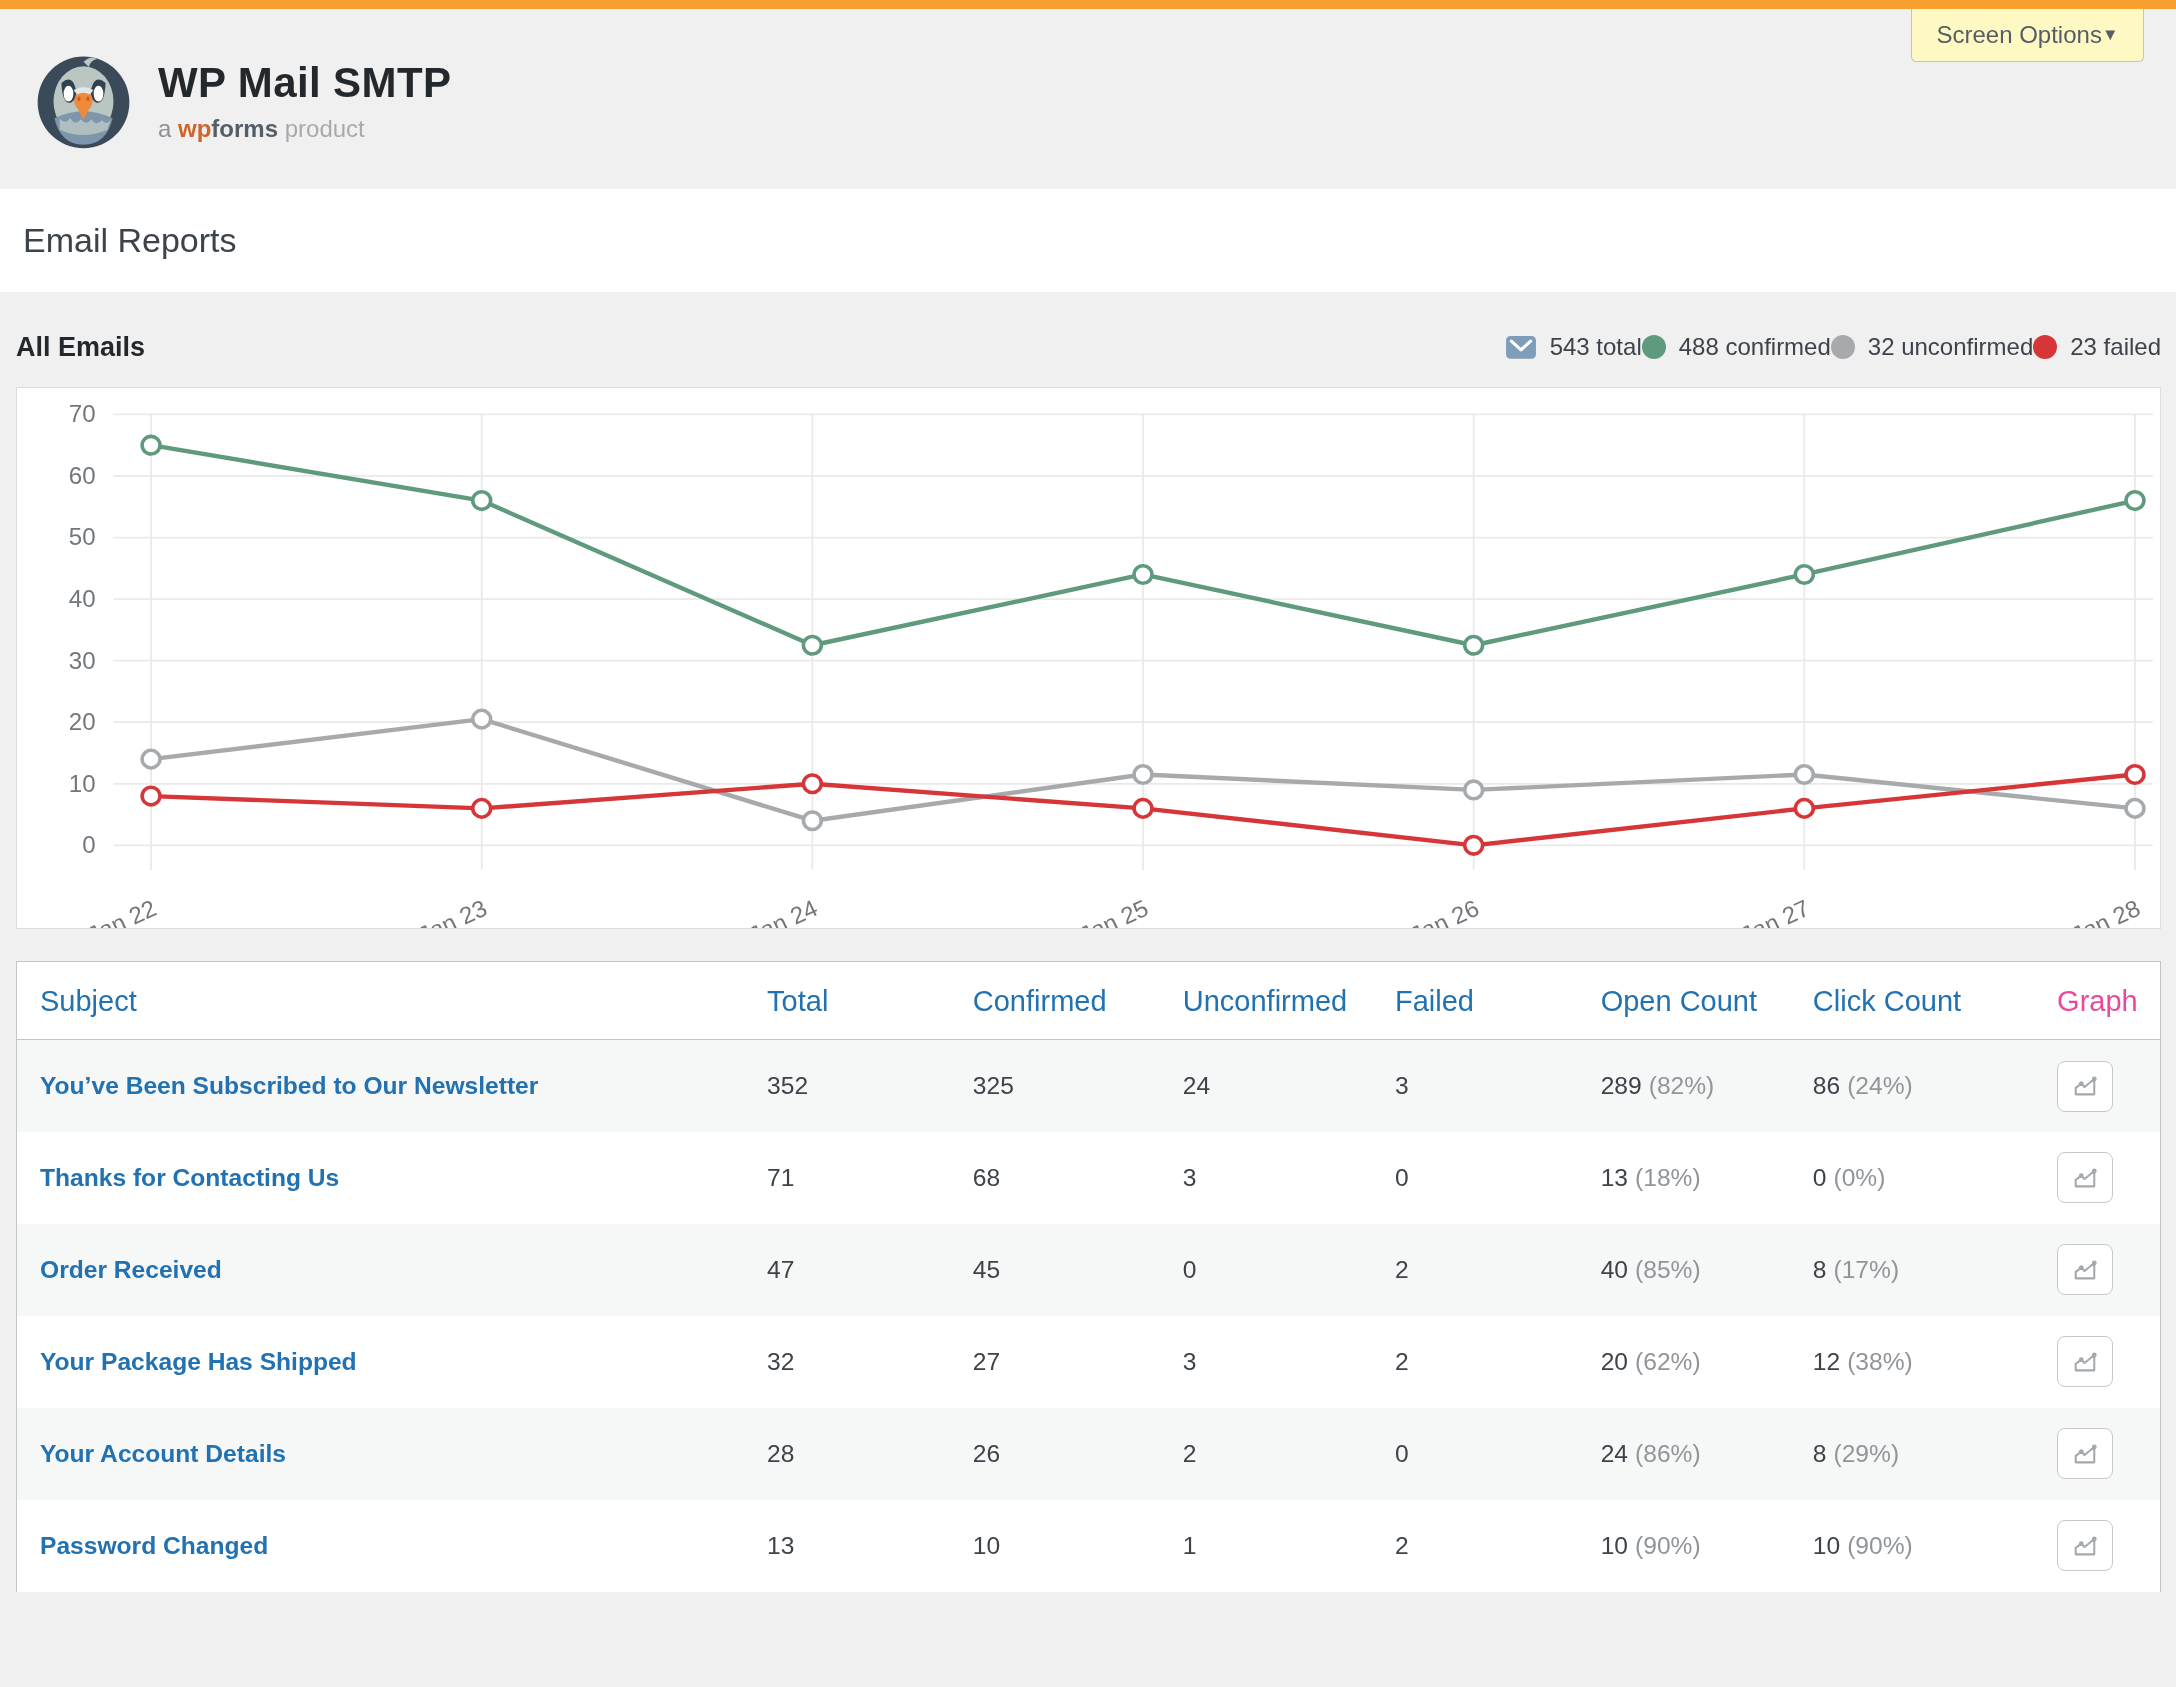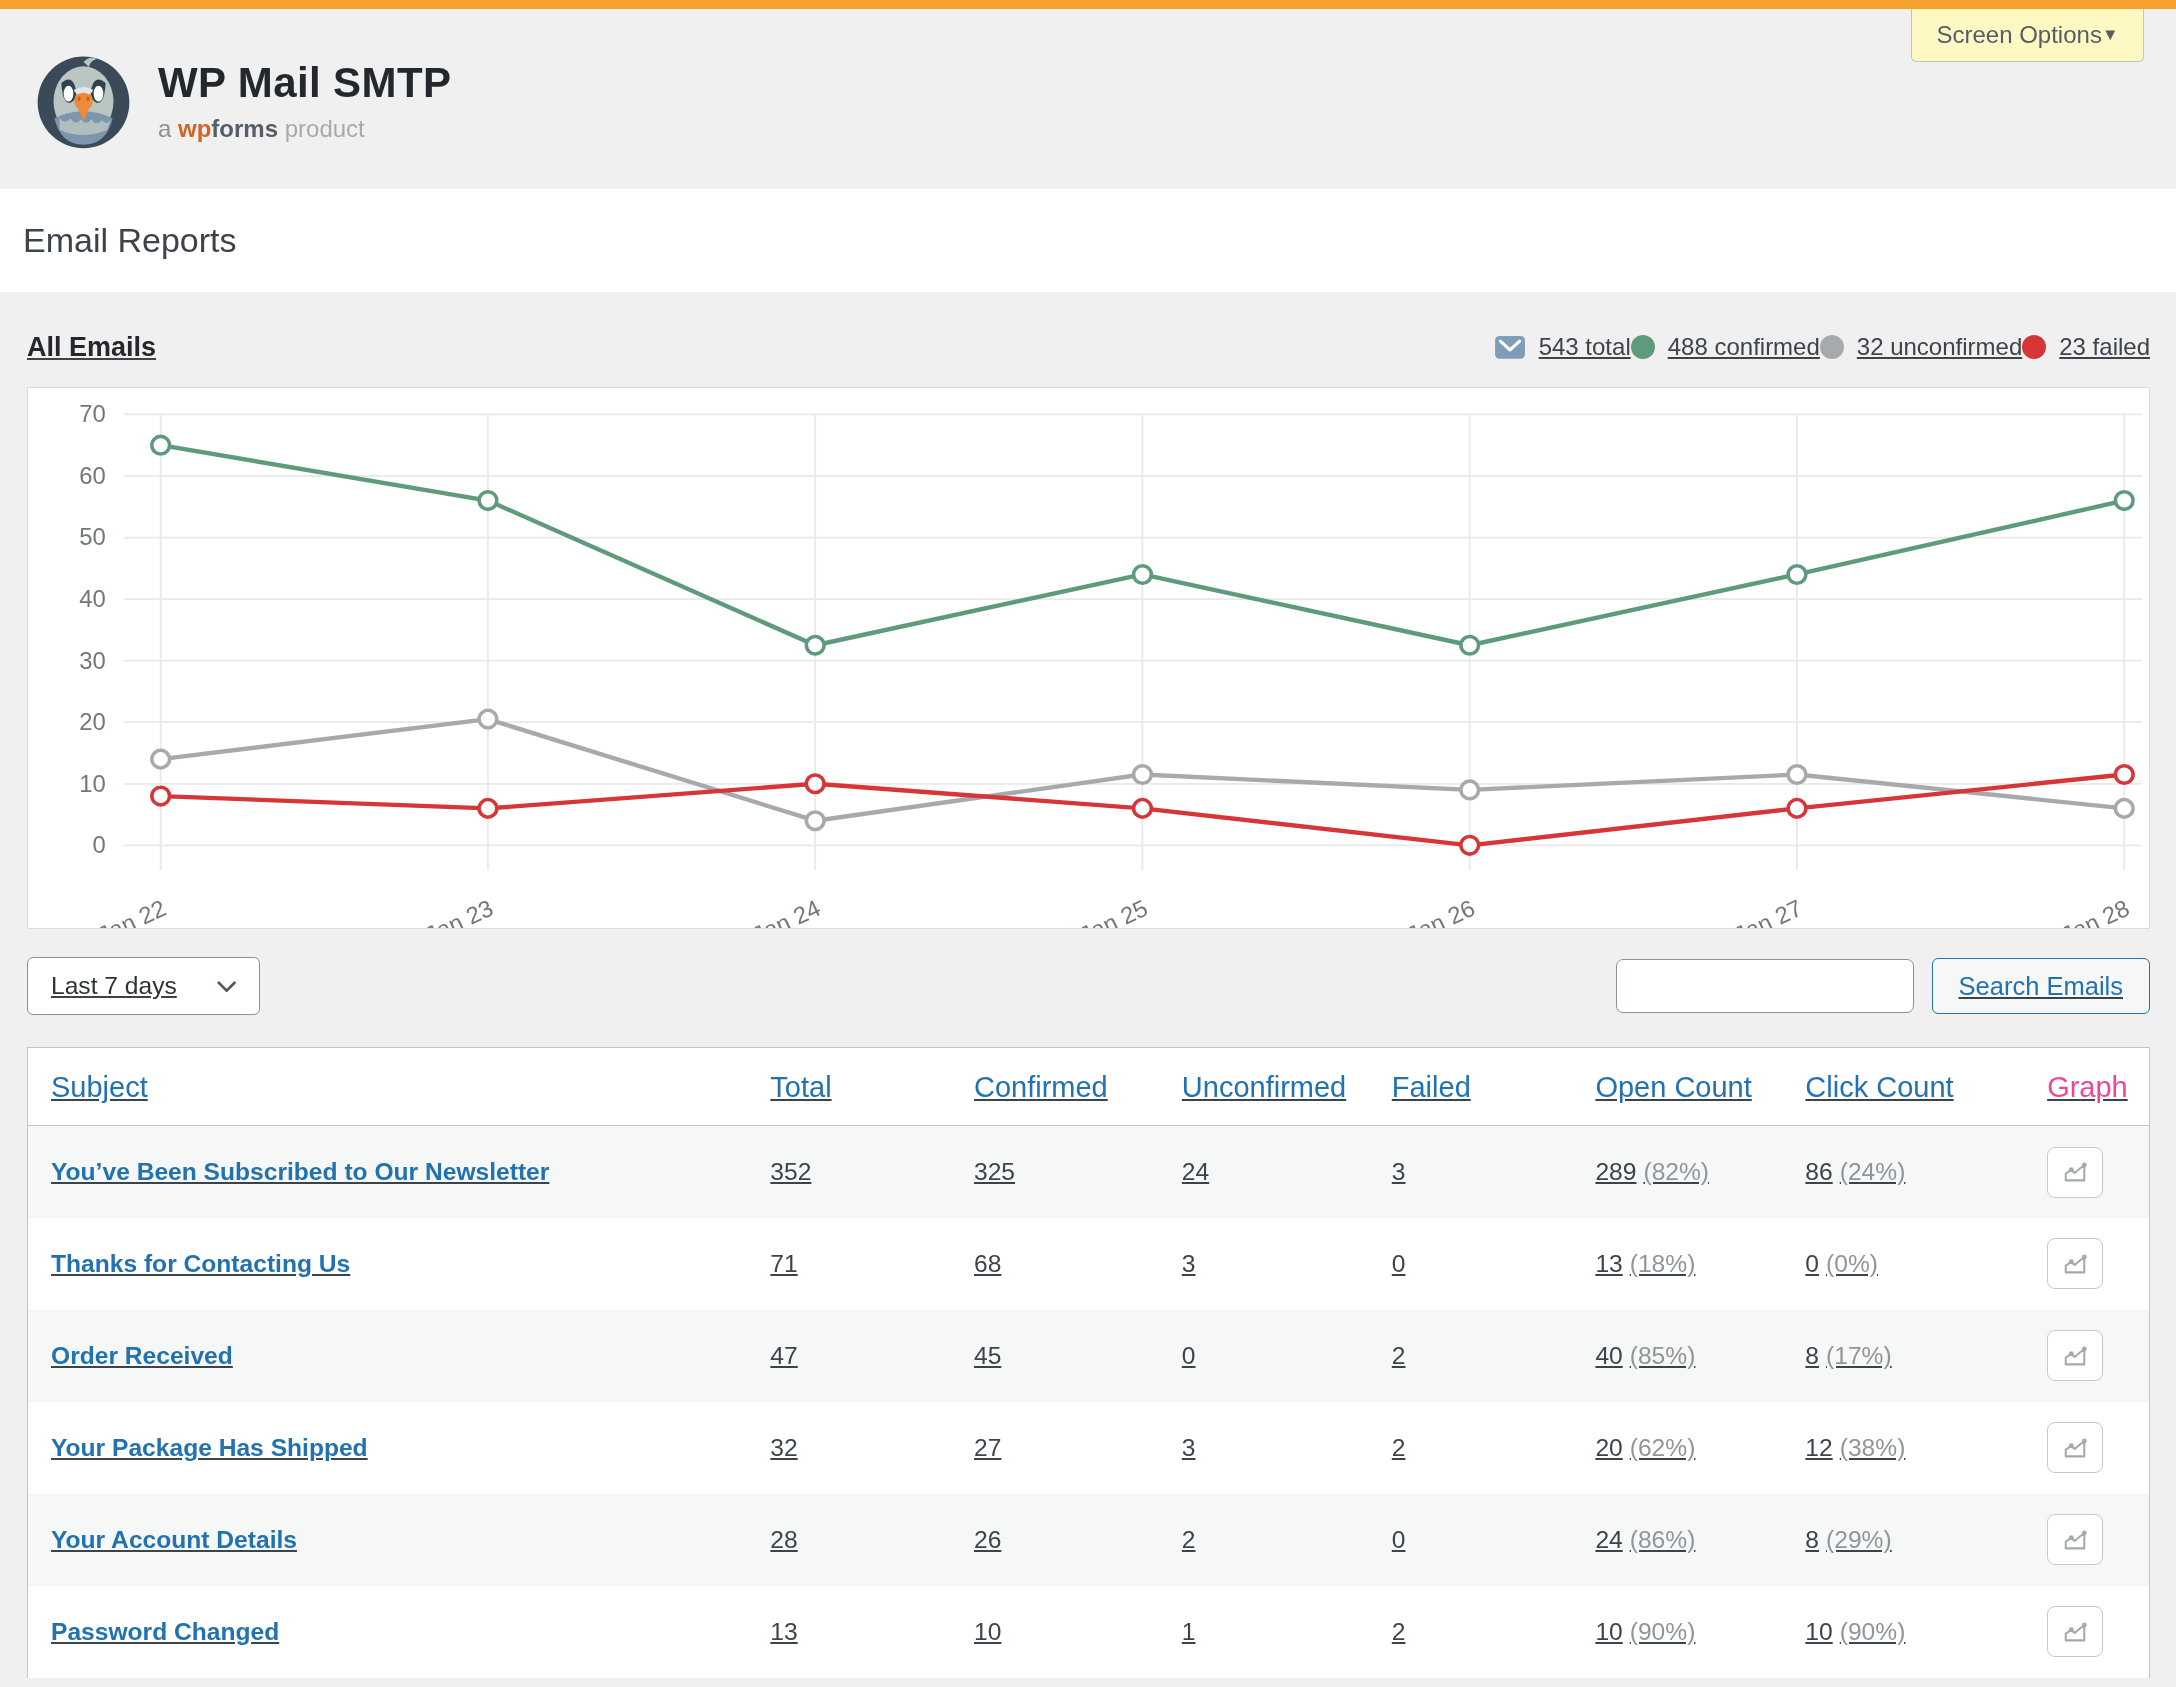--- a/index.html
+++ b/index.html
@@ -25,21 +25,21 @@
   .logo { width:97px; height:97px; flex:0 0 auto; }
   .app-title { font-size:42px; font-weight:700; color:#23282d; letter-spacing:0.4px; }
   .tagline { margin-top:8px; font-size:24px; color:#8b9096; }
   .tagline .wp { color:#cf6527; font-weight:700; }
   .tagline .forms { color:#555d66; font-weight:700; }
   .tagline .product { color:#a7aaad; }
 
   .page-title-band { background:#fff; padding:32px 23px; }
   .page-title-band h1 { font-size:34px; font-weight:400; color:#3c434a; }
 
-  .content { padding:0 27px;text-decoration:underline; }
+  .content { padding:0 16px; }
 
   .section-head { margin-top:40px; display:flex; justify-content:space-between; align-items:center; }
   .section-head h2 { font-size:27px; font-weight:700; color:#23282d; }
   .legend { display:flex; align-items:center; }
   .legend-item { display:flex; align-items:center; gap:13px; font-size:24px; color:#3c434a; }
   .legend-dot { width:24px; height:24px; border-radius:50%; background:#ccc; }
 
   .chart-card {
     margin-top:24.6px; height:542px; background:#fff;
     border:0.9px solid #dcdcde;
@@ -204,32 +204,20 @@
         <circle cx="150" cy="464" r="10" fill="#fff" stroke="#d63638" stroke-width="4"></circle>
         <circle cx="520" cy="478" r="10" fill="#fff" stroke="#d63638" stroke-width="4"></circle>
         <circle cx="890" cy="450" r="10" fill="#fff" stroke="#d63638" stroke-width="4"></circle>
         <circle cx="1260" cy="478" r="10" fill="#fff" stroke="#d63638" stroke-width="4"></circle>
         <circle cx="1630" cy="520" r="10" fill="#fff" stroke="#d63638" stroke-width="4"></circle>
         <circle cx="2000" cy="478" r="10" fill="#fff" stroke="#d63638" stroke-width="4"></circle>
         <circle cx="2370" cy="439.5" r="10" fill="#fff" stroke="#d63638" stroke-width="4"></circle>
       </svg>
   </div>
 
-  <div class="controls">
-    <div class="date-select">
-      <span>Last 7 days</span>
-      <svg width="19.3" height="11.4" viewBox="0 0 22 13">
-        <path d="M2 2 L11 11 L20 2" stroke="#50575e" stroke-width="3" fill="none" stroke-linecap="round"></path>
-      </svg>
-    </div>
-    <div class="search-area">
-      <input class="search-input" type="text" value="" style="">
-      <button class="search-btn">Search Emails</button>
-    </div>
-  </div>
 
   <div class="table-card">
     <table>
       <colgroup>
         <col style="width:35%">
           <col style="width:9.6%">
           <col style="width:9.8%">
           <col style="width:9.9%">
         <col style="width:9.6%">
           <col style="width:9.9%">

